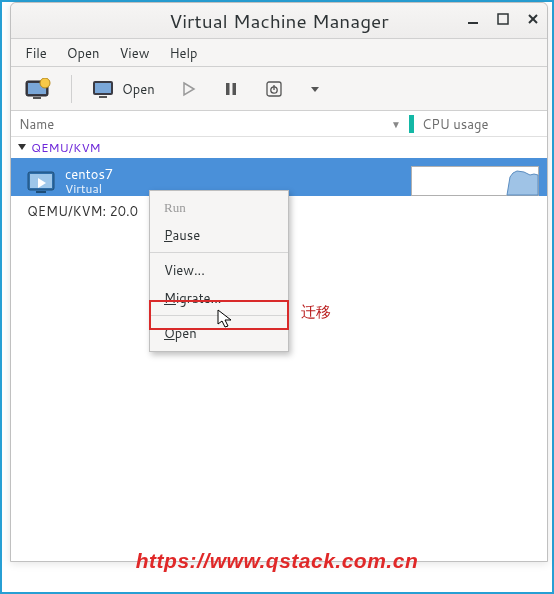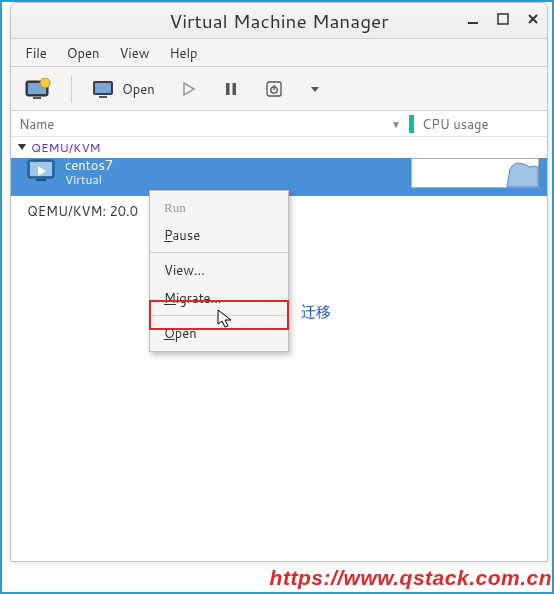--- a/index.html
+++ b/index.html
@@ -110,21 +110,21 @@
   .group-row {
     display: flex;
     align-items: center;
     padding: 2px 6px;
     font-size: 12px;
     color: #6d28d9;
     gap: 4px;
   }
   .vm-row {
     display: flex;
-    align-items: flex-start;
+    align-items: flex-end;
     height: 38px;
     padding: 0 6px 0 16px;
     gap: 8px;
   }
   .vm-row.selected {
     background: #4a90d9;
     color: #fff;
   }
   .vm-icon { width: 30px; height: 26px; display:flex; align-items:center; justify-content:center;}
   .vm-text { display:flex; flex-direction:column; line-height:1.15; }
@@ -177,36 +177,36 @@
     width: 140px;
     height: 30px;
     border: 2px solid #d92a2a;
     z-index: 200;
     pointer-events: none;
   }
   .red-text {
     position: absolute;
     left: 290px;
     top: 300px;
-    color: #1d4ed8;
+    color: #b91c1c;
     font-size: 15px;
     font-family: Liberation Mono, monospace;
     z-index: 200;
   }
   .cursor {
     position: absolute;
     left: 206px;
     top: 306px;
     z-index: 300;
     pointer-events: none;
   }
   .footer-url {
     position: absolute;
-    left: 0; right: 0; bottom: 2px;
-    text-align: right;
+    left: 0; right: 0; bottom: 19px;
+    text-align: center;
     font-family: Arial, sans-serif;
     margin-top: 16px;
   }
   .footer-url a {
     color: #e02828;
     font-weight: bold;
     font-size: 21px;
     font-style: italic;
     text-decoration: none;
     letter-spacing: 0.5px;

